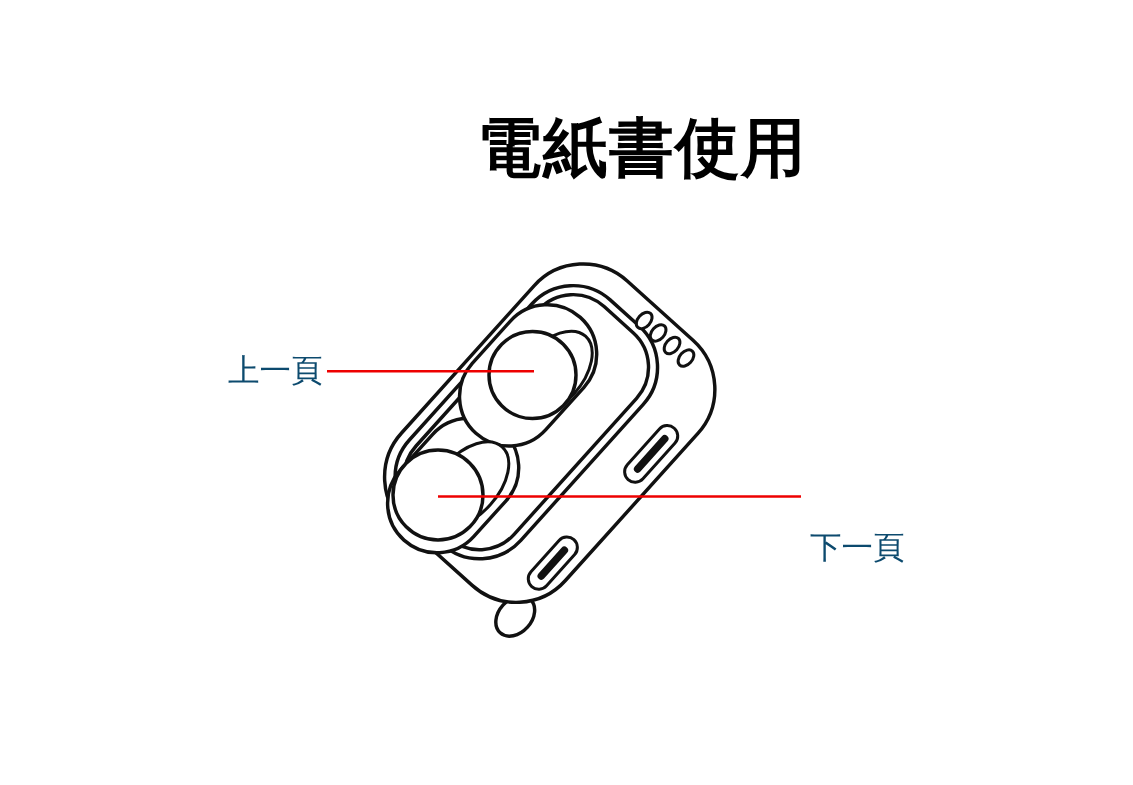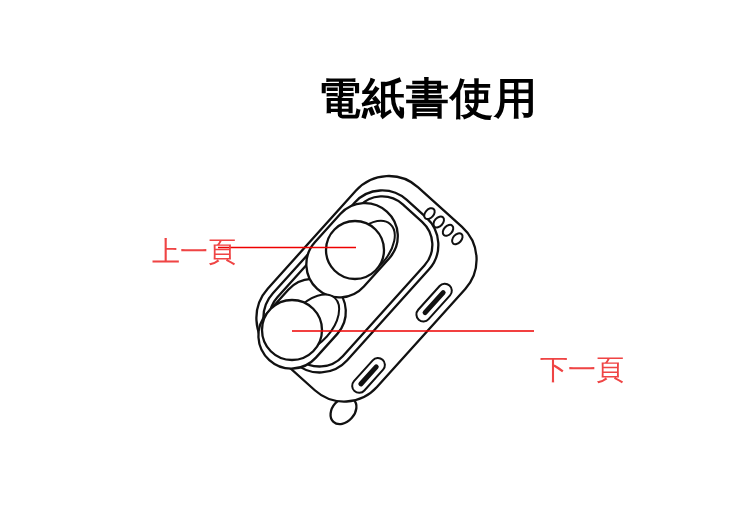--- a/index.html
+++ b/index.html
@@ -20,23 +20,23 @@
     left:318px;
     top:70px;
     font-size:43px;
     font-weight:700;
     color:#000000;
     letter-spacing:1px;
     white-space:nowrap;
   }
   .callout-label{
     position:absolute;
-    font-size:28px;
+    font-size:21px;
     font-weight:400;
-    color:#ef4444;
+    color:#0c4a6e;
     white-space:nowrap;
   }
   .callout-label.prev{ left:152px; top:233px; }
   .callout-label.next{ left:540px; top:317px;margin-top:34px; }
   svg.diagram{
     position:absolute;
     left:0; top:0;
   }
 </style>
 </head>

